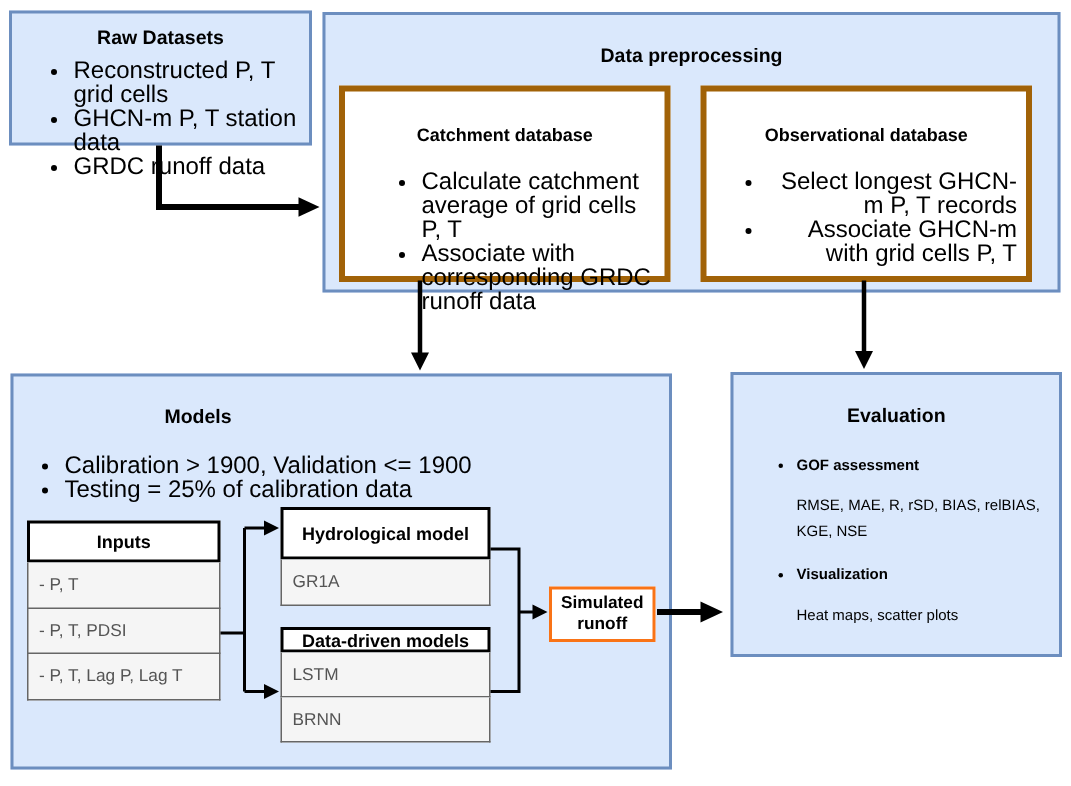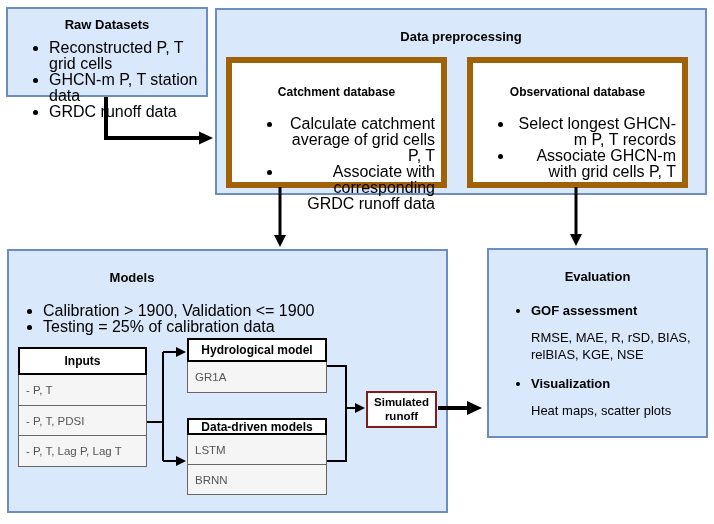--- a/index.html
+++ b/index.html
@@ -6,21 +6,21 @@
   body{
     width:714px;height:524px;position:relative;background:#ffffff;
     font-family:"Liberation Sans","DejaVu Sans",sans-serif;color:#000;
     overflow:hidden;
   }
   .panel{
     position:absolute;background:#dae8fc;border:2px solid #6c8ebf;
     box-sizing:border-box;
   }
   .whitebox{
-    position:absolute;background:#ffffff;border:6px solid #a16207;
+    position:absolute;background:#ffffff;border:4px solid #a16207;
     box-sizing:border-box;
   }
   .panel-title{
     font-weight:bold;font-size:13px;text-align:center;color:#000;
   }
   .box-title{
     font-weight:bold;font-size:12px;text-align:center;color:#000;
   }
   ul.blist{
     margin:0;padding:0;list-style:disc outside;
@@ -32,25 +32,25 @@
     background:#ffffff;border:2px solid #000000;box-sizing:border-box;
     font-weight:bold;font-size:12px;color:#000;
     display:flex;align-items:center;justify-content:center;
   }
   .dtable .row{
     background:#f5f5f5;border:1px solid #666666;border-top:none;
     box-sizing:border-box;color:#555555;font-size:11.5px;
     display:flex;align-items:center;padding-left:7px;
   }
   .simbox{
-    position:absolute;background:#ffffff;border:2px solid #7f1d1d;
+    position:absolute;background:#ffffff;border:2px solid #f97316;
     box-sizing:border-box;display:flex;align-items:center;justify-content:center;
     font-weight:bold;font-size:11.5px;line-height:13.5px;text-align:center;
   }
-  .eval-list{margin:0;padding:0;list-style:disc outside;font-size:13px;color:#000;}
+  .eval-list{margin:0;padding:0;list-style:disc outside;font-size:10px;color:#000;}
   .eval-list li{margin:0 0 13px 0;line-height:15px;}
   .eval-label{font-weight:bold;}
   .eval-detail{margin:11px 0 13px 0;font-weight:normal;line-height:17px;}
   svg.connectors{position:absolute;left:0;top:0;pointer-events:none;}
 </style>
 </head>
 <body>
 
 <div class="panel" style="left:6px;top:7px;width:202px;height:90px;">
   <div class="panel-title" style="margin-top:8px;">Raw Datasets</div>
@@ -60,21 +60,21 @@
     <li>GRDC runoff data</li>
   </ul>
 </div>
 
 <div class="panel" style="left:215px;top:8px;width:492px;height:187px;">
   <div class="panel-title" style="margin-top:19px;">Data preprocessing</div>
 </div>
 
 <div class="whitebox" style="left:226px;top:57px;width:221px;height:131px;">
   <div class="box-title" style="margin-top:22px;">Catchment database</div>
-  <ul class="blist" style="margin-top:17px;padding-left:51px;padding-right:6px;text-align:right;">
+  <ul class="blist" style="margin-top:17px;padding-left:51px;padding-right:6px;">
     <li>Calculate catchment average of grid cells P, T</li>
     <li>Associate with corresponding GRDC runoff data</li>
   </ul>
 </div>
 
 <div class="whitebox" style="left:467px;top:57px;width:221px;height:131px;">
   <div class="box-title" style="margin-top:22px;">Observational database</div>
   <ul class="blist" style="margin-top:17px;padding-left:41px;padding-right:6px;text-align:right;">
     <li>Select longest GHCN-m P, T records</li>
     <li>Associate GHCN-m with grid cells P, T</li>
@@ -104,21 +104,21 @@
 </div>
 
 <div class="dtable" style="left:18px;top:347px;width:129px;">
   <div class="hdr" style="height:28px;">Inputs</div>
   <div class="row" style="height:31px;">- P, T</div>
   <div class="row" style="height:30px;">- P, T, PDSI</div>
   <div class="row" style="height:31px;">- P, T, Lag P, Lag T</div>
 </div>
 
 <div class="dtable" style="left:187px;top:338px;width:140px;">
-  <div class="hdr" style="height:24px;">Hydrological model</div>
+  <div class="hdr" style="height:35px;">Hydrological model</div>
   <div class="row" style="height:31px;">GR1A</div>
 </div>
 
 <div class="dtable" style="left:187px;top:418px;width:140px;">
   <div class="hdr" style="height:17px;">Data-driven models</div>
   <div class="row" style="height:30px;">LSTM</div>
   <div class="row" style="height:30px;">BRNN</div>
 </div>
 
 <div class="simbox" style="left:366px;top:391px;width:71px;height:37px;">

